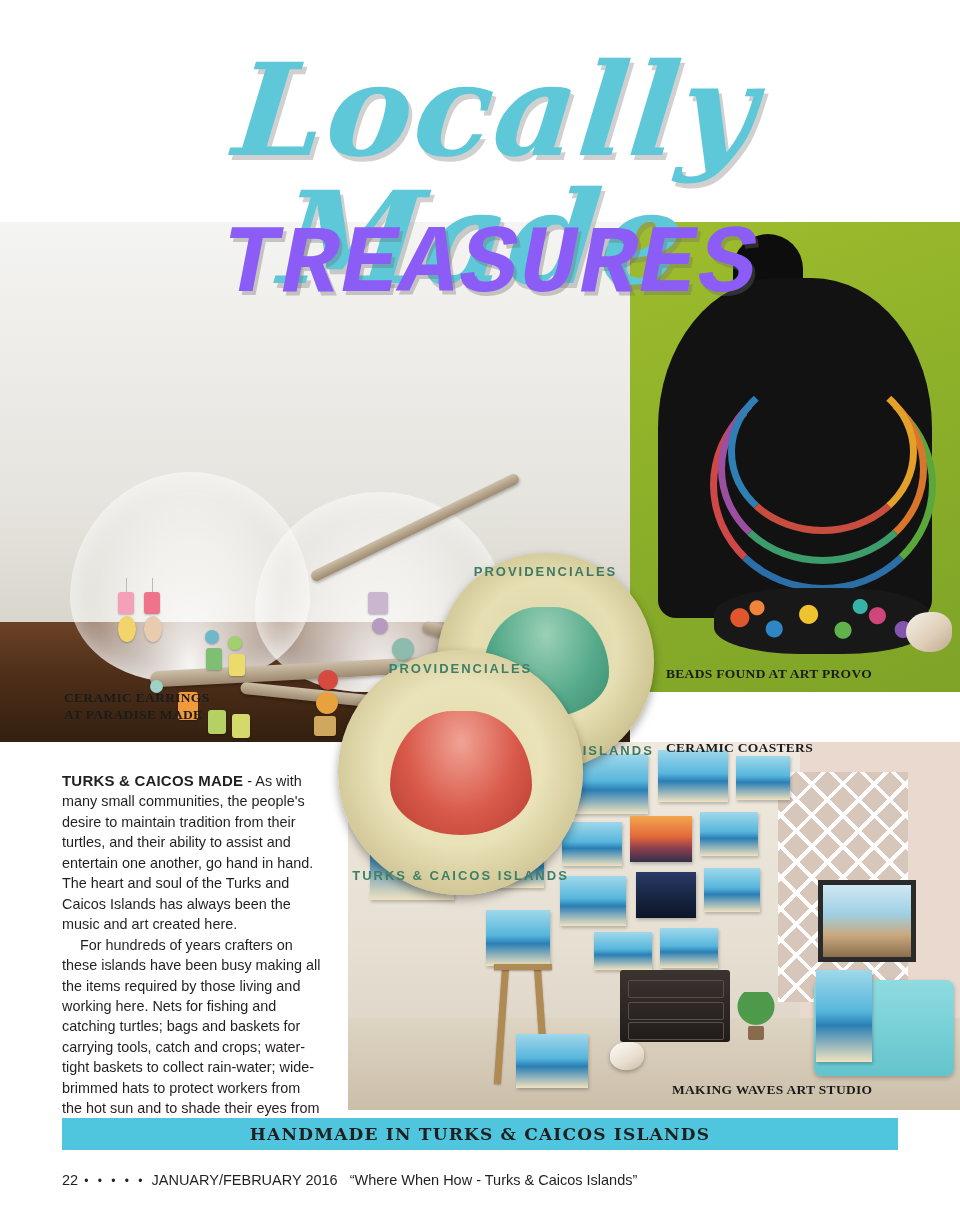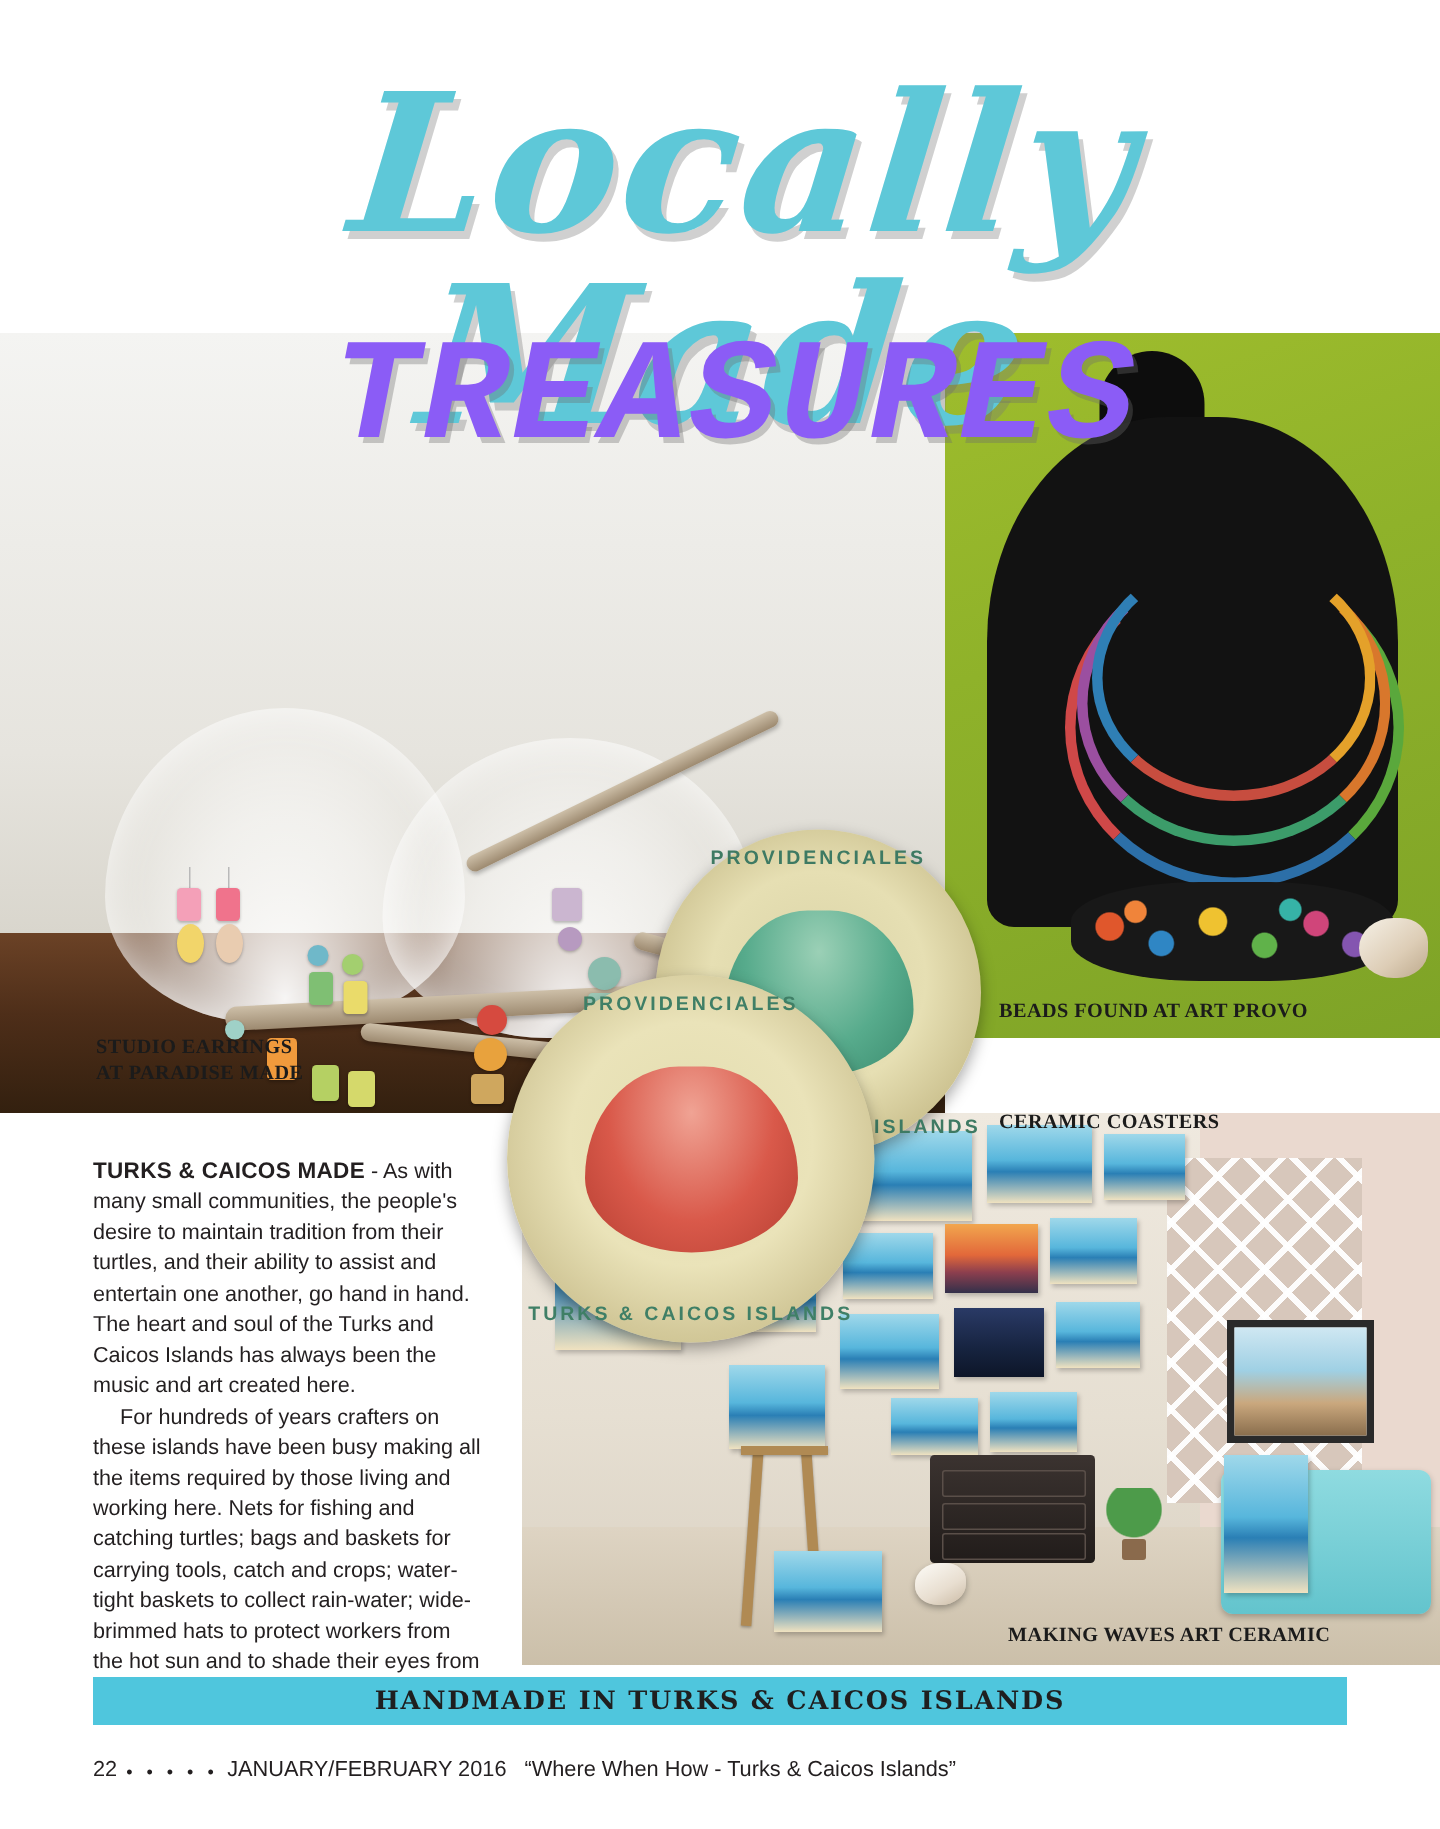--- a/index.html
+++ b/index.html
@@ -452,29 +452,29 @@
     </div>
   </div>
 </div>
 
 <div class="title-area">
   <div class="script-title">Locally Made</div>
   <div class="serif-title">TREASURES</div>
 </div>
 
 <div class="caption" style="left:64px; top:690px;">
-  <div>STUDIO EARRINGS</div>
+  <div>CERAMIC EARRINGS</div>
   <div>AT PARADISE MADE</div>
 </div>
 
 <div class="caption" style="left:666px; top:666px;">BEADS FOUND AT ART PROVO</div>
 
 <div class="caption" style="left:666px; top:740px;">CERAMIC COASTERS</div>
 
-<div class="caption" style="left:672px; top:1082px;">MAKING WAVES ART CERAMIC</div>
+<div class="caption" style="left:672px; top:1082px;">MAKING WAVES ART STUDIO</div>
 
 <div class="article">
   <p><span class="lead">TURKS &amp; CAICOS MADE</span><span> - As with many small communities, the people's desire to maintain tradition from their turtles, and their ability to assist and entertain one another, go hand in hand. The heart and soul of the Turks and Caicos Islands has always been the music and art created here.</span></p>
   <p class="indent">For hundreds of years crafters on these islands have been busy making all the items required by those living and working here. Nets for fishing and catching turtles; bags and baskets for carrying tools, catch and crops; water-tight baskets to collect rain-water; wide-brimmed hats to protect workers from the hot sun and to shade their eyes from glare on the water. Although these</p>
 </div>
 
 <div class="banner">
   <span>HANDMADE IN TURKS &amp; CAICOS ISLANDS</span>
 </div>
 

